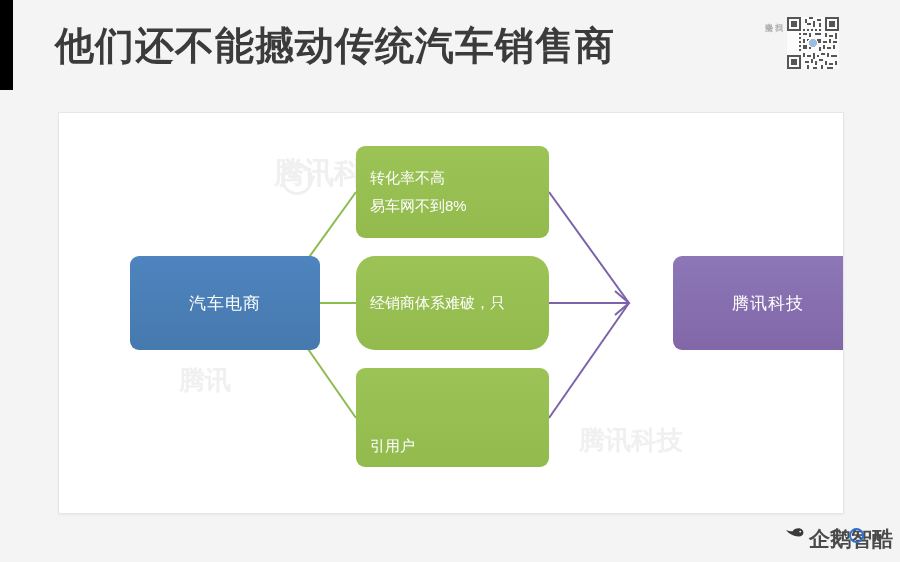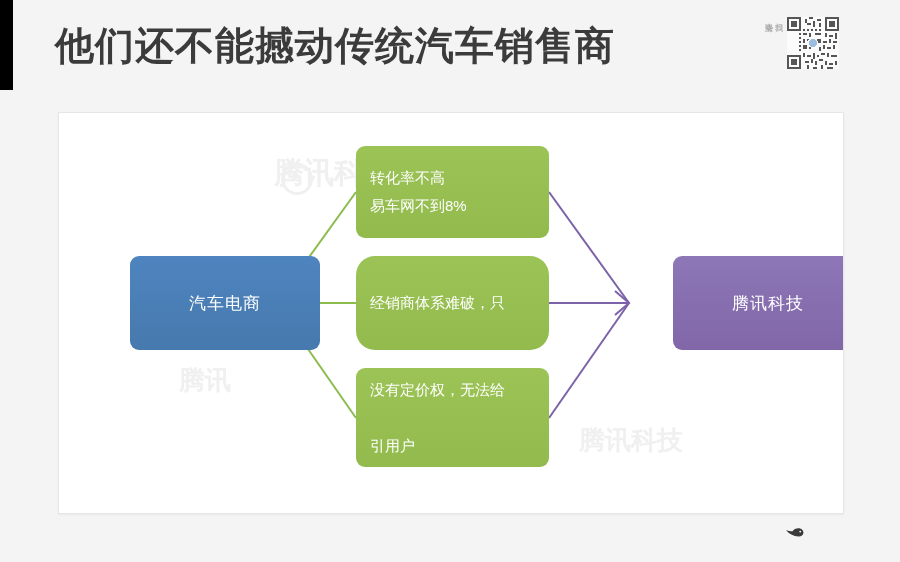--- a/index.html
+++ b/index.html
@@ -349,35 +349,39 @@
     </div>
 
     <div class="node node-green g2 node-left">
       <span class="node-text">
         <span>经销商体系难破，只</span><br>
       </span>
     </div>
 
     <div class="node node-green g3 node-left">
       <span class="node-text">
-        <span>没有定价权，无法给</span><br>
+        <br>
         <br>
         <span>引用户</span>
       </span>
     </div>
 
     <div class="node node-purple node-center">
       <span class="node-text">腾讯科技</span>
     </div>
   </div>
 
   <div class="logo">
     <div class="logo-mark">
       <svg width="22" height="26" viewBox="0 0 22 26">
         <path d="M13.5 2.2 C16.6 2.2 18.6 4.4 18.4 7.0 C18.2 9.3 16.2 10.4 14.0 10.5
                  C11.6 10.6 8.8 10.0 6.3 8.6 C4.0 7.3 2.2 5.6 1.2 4.0
                  C3.2 5.0 5.6 5.4 7.6 5.2 C8.7 3.4 10.8 2.2 13.5 2.2 Z" fill="#3a3a3a"></path>
         <circle cx="15.2" cy="5.6" r="0.9" fill="#ffffff"></circle>
       </svg>
     </div>
+    <div class="logo-text">
+      <span>企鹅智酷</span>
+      <span class="logo-dot"></span>
+    </div>
   </div>
 
 </div>
 
 </body></html>

